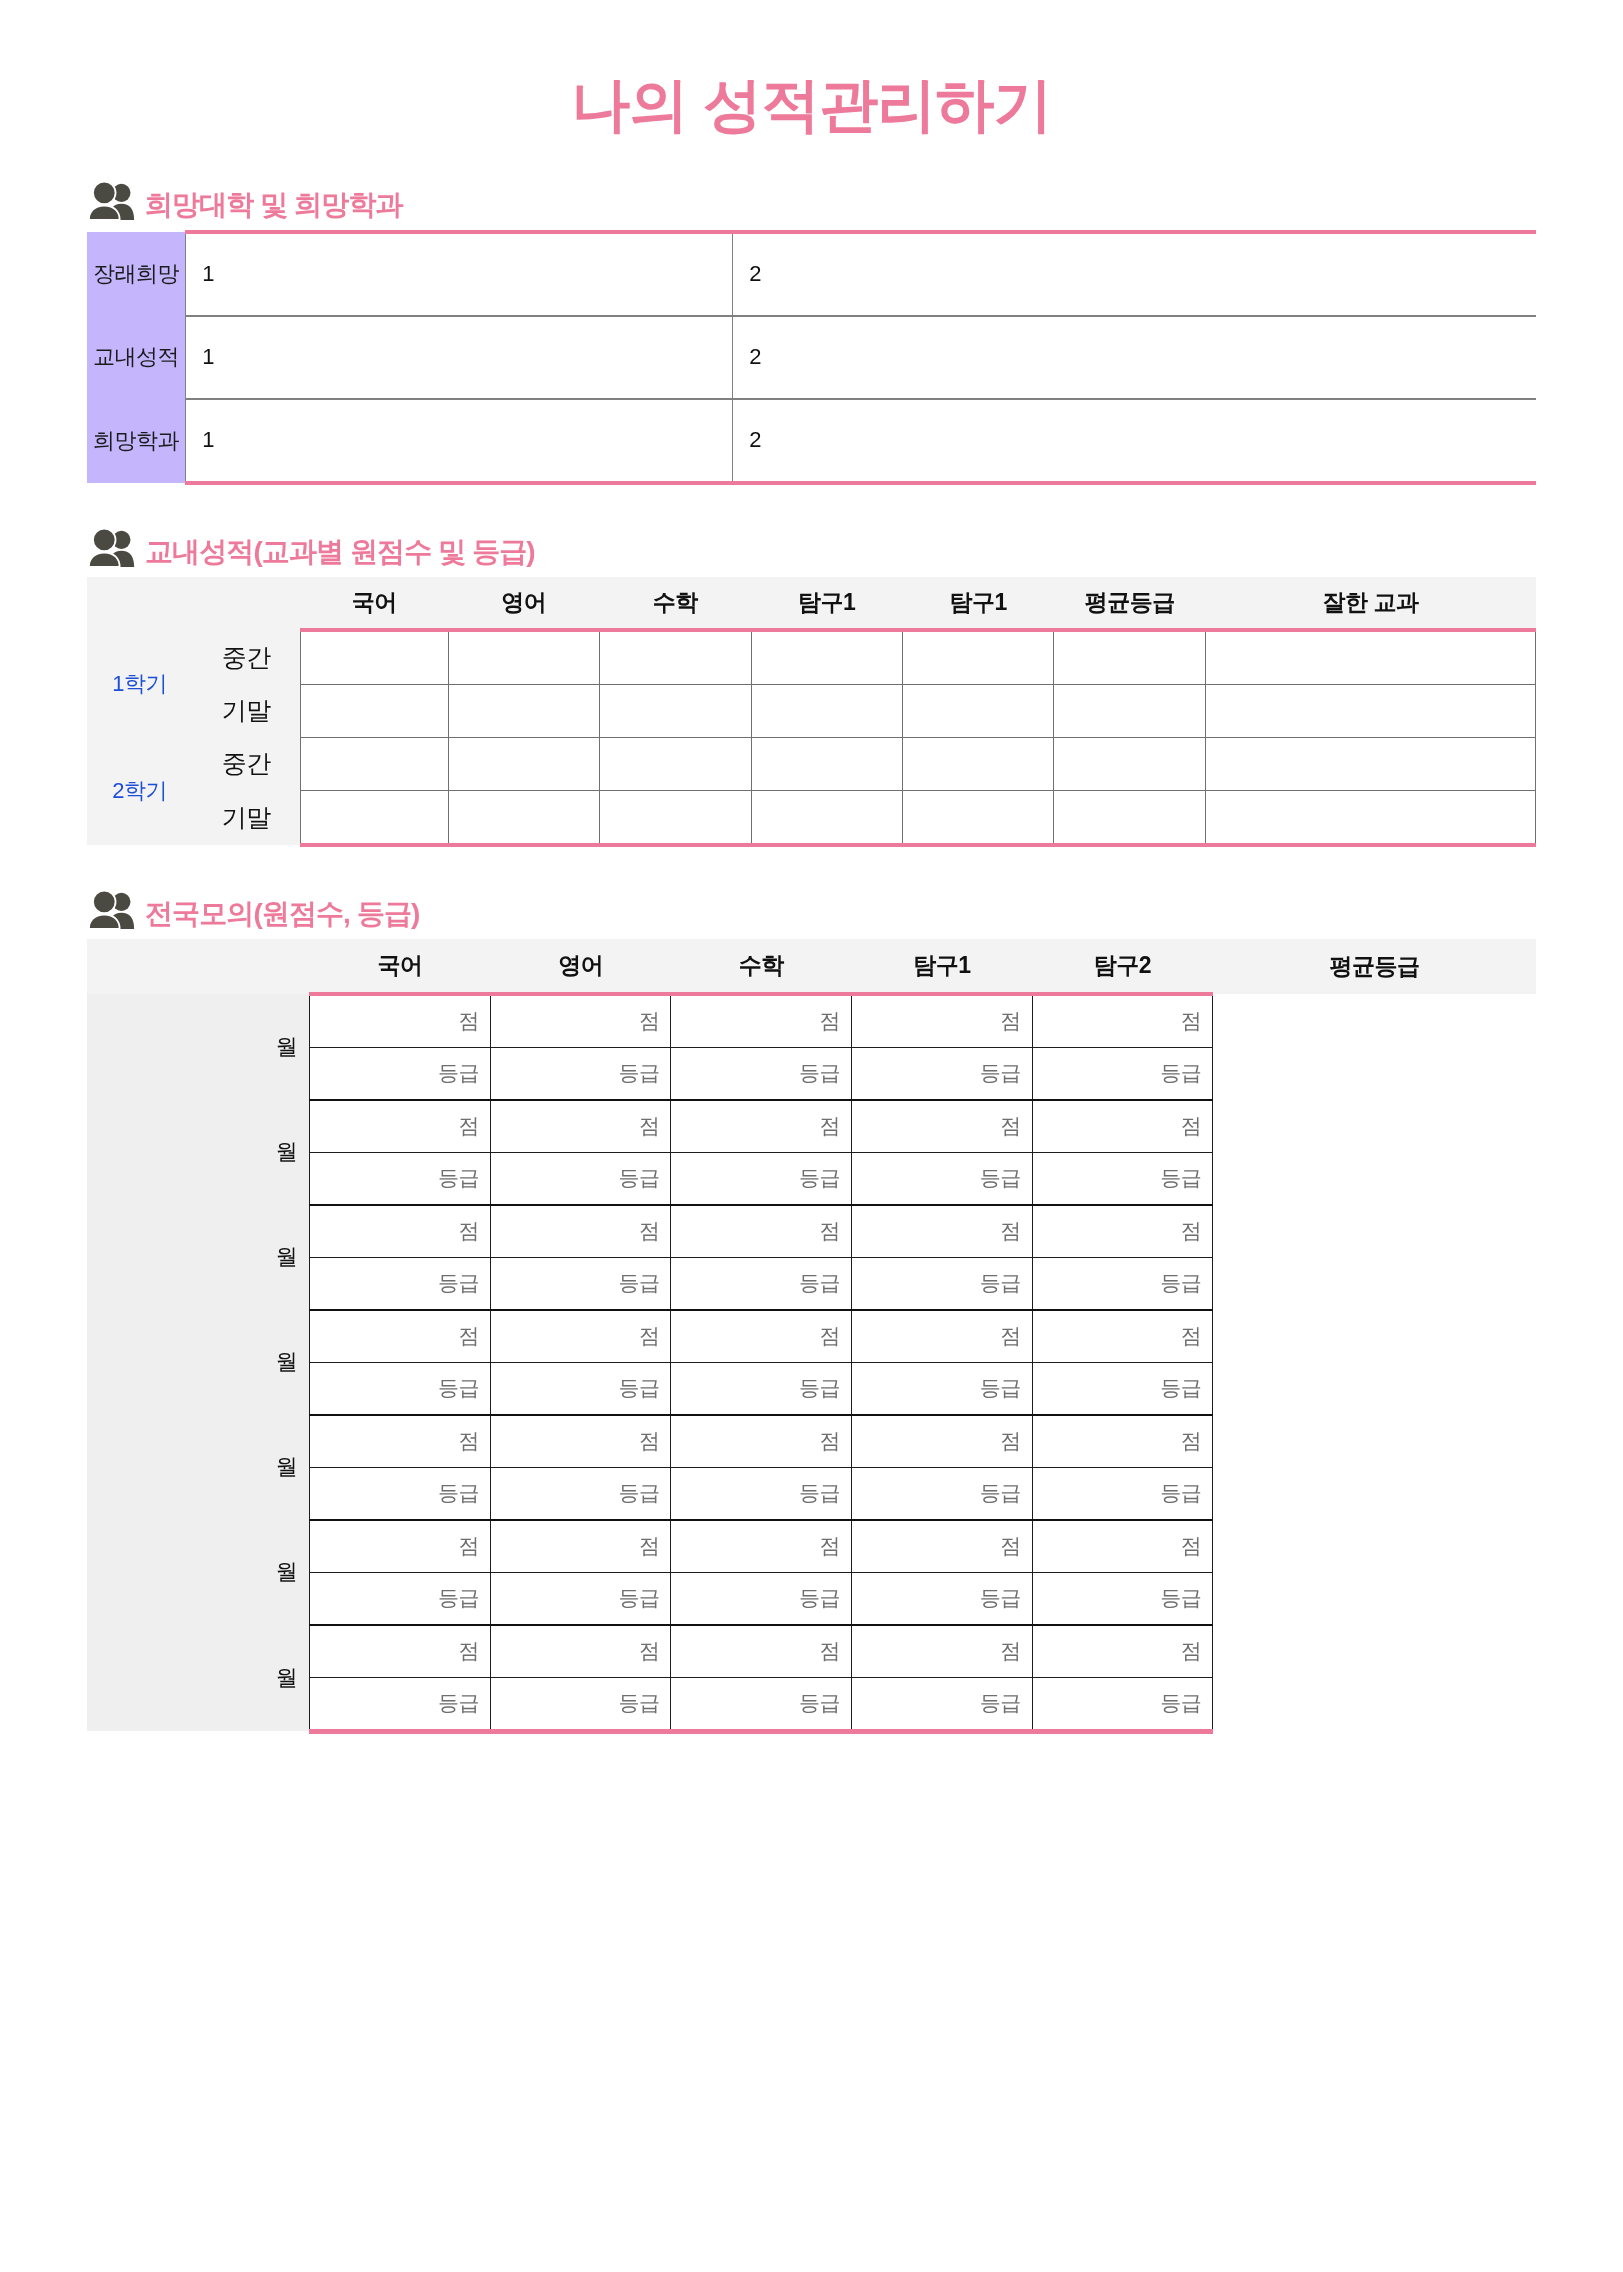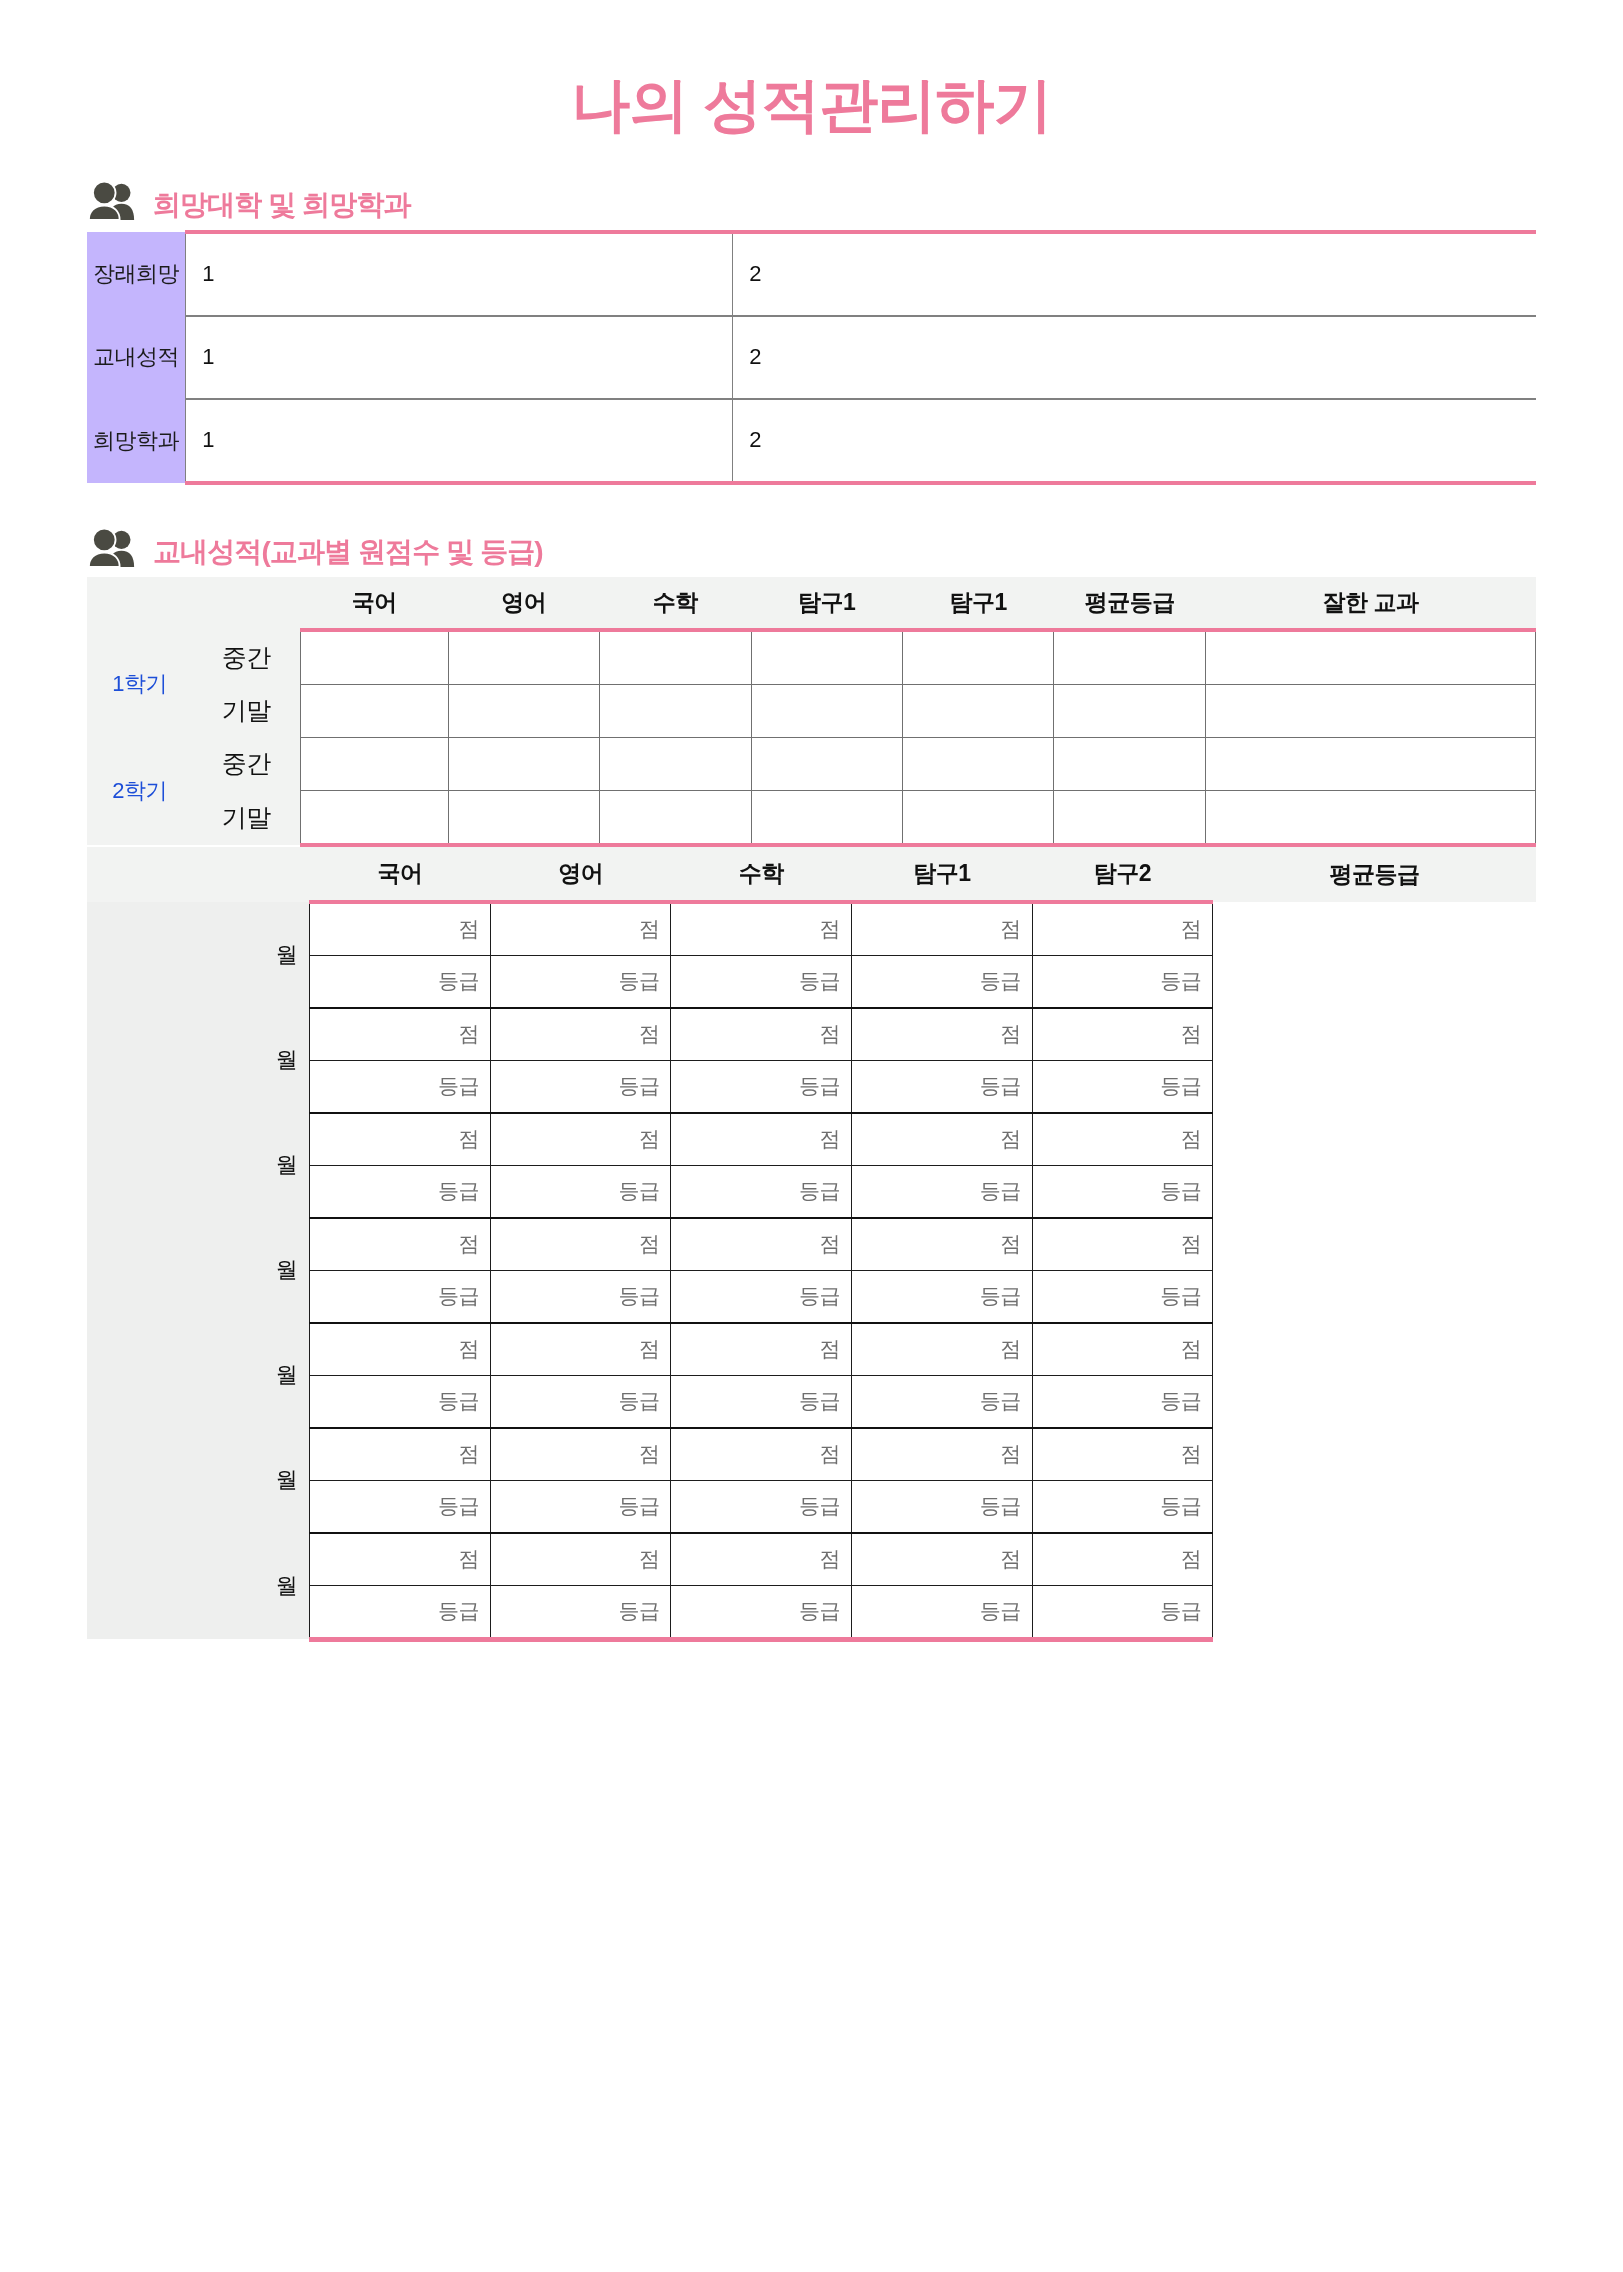--- a/index.html
+++ b/index.html
@@ -31,21 +31,21 @@
   }
 
   
   .section{
     margin-left:87px;
     margin-right:87px;
   }
   .sec-head{
     display:flex;
     align-items:flex-end;
-    gap:17px;
+    gap:9px;
     margin-top:44px;
     margin-bottom:10px;
   }
   .people-icon{
     flex:0 0 auto;
     width:49px;
     height:38px;
     display:block;
   }
   .sec-title{
@@ -300,20 +300,29 @@
           <td class="gcell"></td>
           <td class="gcell"></td>
           <td class="gcell"></td>
           <td class="gcell"></td>
         </tr>
       </tbody>
     </table>
   </div>
 
   <div class="section">
+    <div class="sec-head">
+      <svg class="people-icon" viewBox="0 0 108 84">
+        <circle cx="76" cy="24" r="20" fill="#4a4a42"></circle>
+        <path d="M76 48 C94 48 104 60 104 84 L48 84 C48 60 58 48 76 48 Z" fill="#4a4a42"></path>
+        <circle cx="38" cy="24" r="25" fill="#4a4a42" stroke="#ffffff" stroke-width="4"></circle>
+        <path d="M38 52 C60 52 72 66 72 84 L4 84 C4 66 16 52 38 52 Z" fill="#4a4a42" stroke="#ffffff" stroke-width="4"></path>
+      </svg>
+      <div class="sec-title">전국모의(원점수, 등급)</div>
+    </div>
 
     <table class="t3" id="mock-table">
       <colgroup>
         <col style="width:222px">
         <col style="width:180px">
           <col style="width:180px">
           <col style="width:180px">
         <col style="width:180px">
           <col style="width:180px">
           <col style="width:322px">

